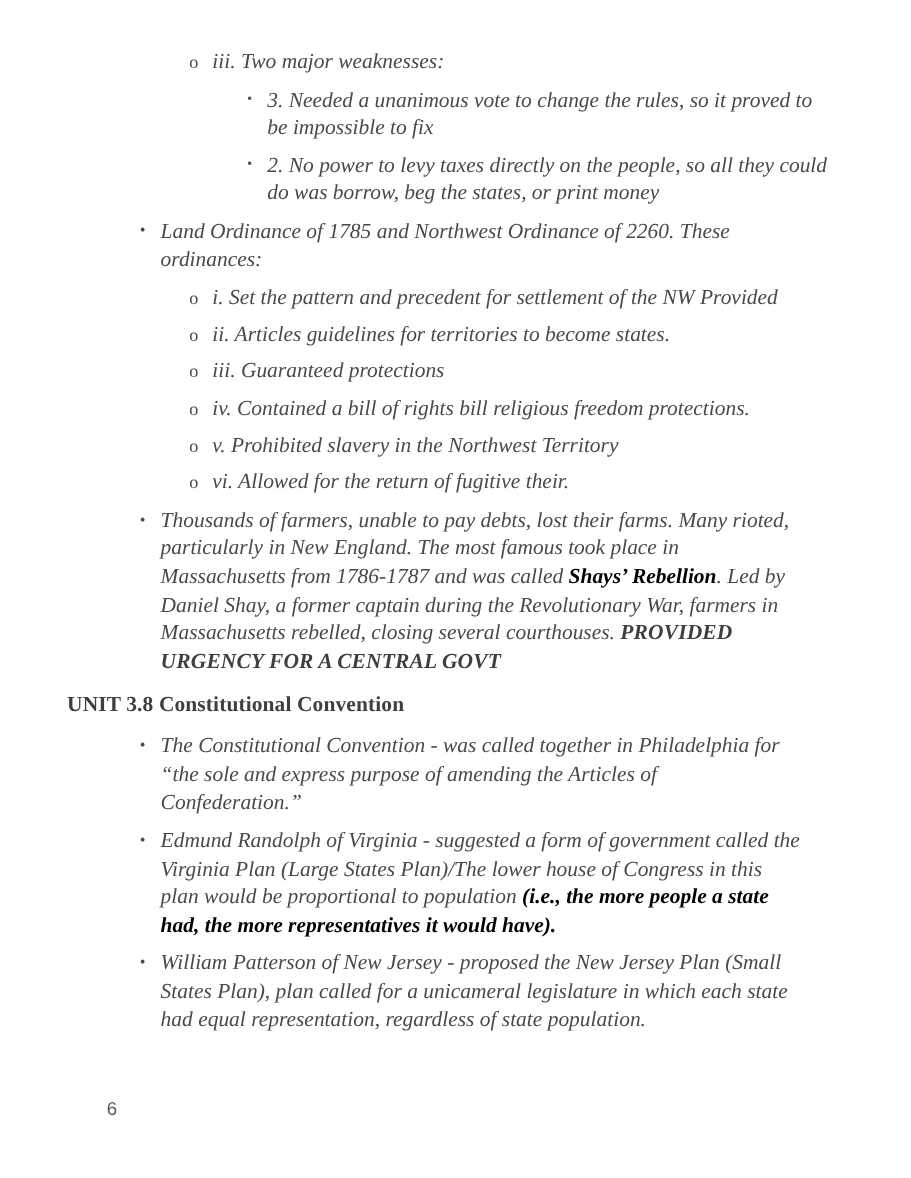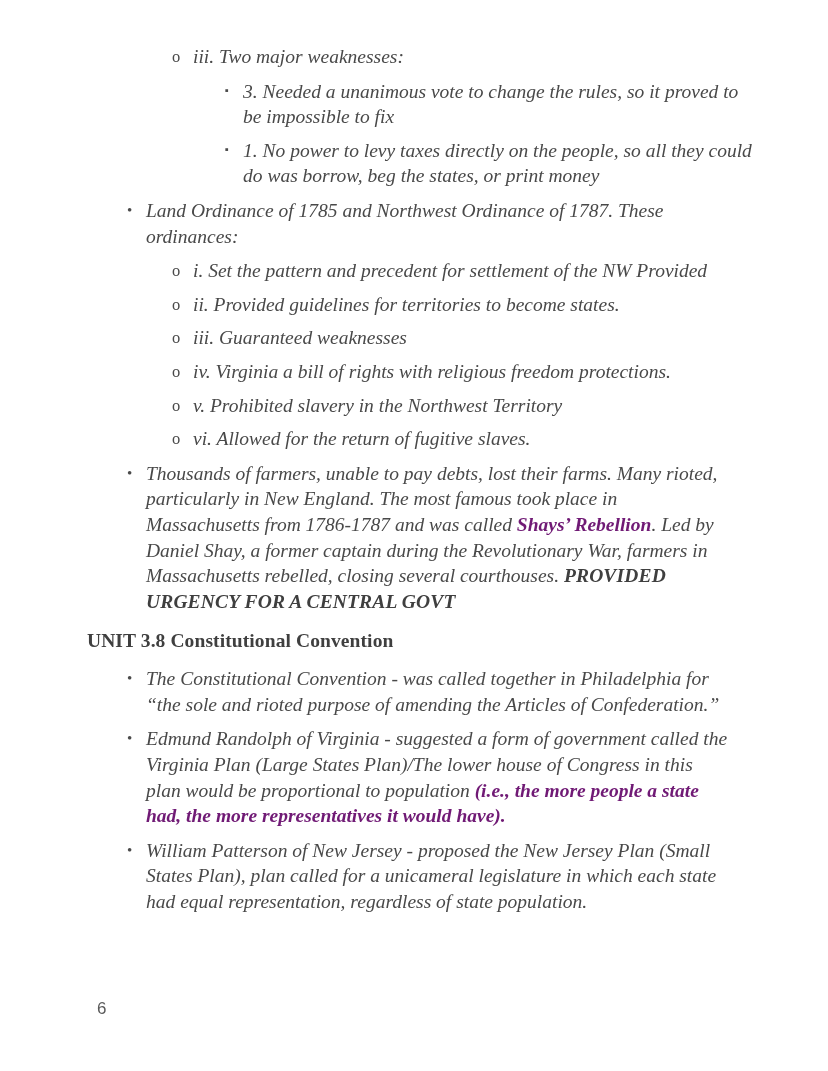--- a/index.html
+++ b/index.html
@@ -86,31 +86,31 @@
     top: -1px;
     font-size: 11px;
   }
 
   
   .gap-sm { height: 8px; }
   .gap-md { height: 9px; }
 
   
   .heading {
-    margin-left: 87px;
+    margin-left: 61px;
     font-size: 19.5px;
     line-height: 26px;
     font-weight: bold;
     color: #3f3f3f;
     letter-spacing: 0.1px;
   }
 
   strong, .b {
     font-weight: bold;
-    color: #701a75;
+    color: #000000;
   }
 
   .caps-bold {
     font-weight: bold;
     color: #3f3f3f;
     letter-spacing: 0.15px;
   }
 
   
   .page-number {
@@ -137,88 +137,88 @@
 
     <div class="item lvl3">
       <span class="marker">▪</span>
       <span class="body">3. Needed a unanimous vote to change the rules, so it proved to be impossible to fix</span>
     </div>
 
     <div class="gap-sm"></div>
 
     <div class="item lvl3">
       <span class="marker">▪</span>
-      <span class="body">1. No power to levy taxes directly on the people, so all they could do was borrow, beg the states, or print money</span>
-    </div>
-
-    <div class="gap-md"></div>
-
-    <div class="item lvl1">
-      <span class="marker">•</span>
-      <span class="body">Land Ordinance of 1785 and Northwest Ordinance of 1787. These ordinances:</span>
+      <span class="body">2. No power to levy taxes directly on the people, so all they could do was borrow, beg the states, or print money</span>
+    </div>
+
+    <div class="gap-md"></div>
+
+    <div class="item lvl1">
+      <span class="marker">•</span>
+      <span class="body">Land Ordinance of 1785 and Northwest Ordinance of 2260. These ordinances:</span>
     </div>
 
     <div class="gap-md"></div>
 
     <div class="item lvl2">
       <span class="marker">o</span>
       <span class="body">i. Set the pattern and precedent for settlement of the NW Provided</span>
     </div>
 
     <div class="gap-sm"></div>
 
     <div class="item lvl2">
       <span class="marker">o</span>
-      <span class="body">ii. Provided guidelines for territories to become states.</span>
-    </div>
-
-    <div class="gap-sm"></div>
-
-    <div class="item lvl2">
-      <span class="marker">o</span>
-      <span class="body">iii. Guaranteed weaknesses</span>
-    </div>
-
-    <div class="gap-sm"></div>
-
-    <div class="item lvl2">
-      <span class="marker">o</span>
-      <span class="body">iv. Virginia a bill of rights with religious freedom protections.</span>
+      <span class="body">ii. Articles guidelines for territories to become states.</span>
+    </div>
+
+    <div class="gap-sm"></div>
+
+    <div class="item lvl2">
+      <span class="marker">o</span>
+      <span class="body">iii. Guaranteed protections</span>
+    </div>
+
+    <div class="gap-sm"></div>
+
+    <div class="item lvl2">
+      <span class="marker">o</span>
+      <span class="body">iv. Contained a bill of rights bill religious freedom protections.</span>
     </div>
 
     <div class="gap-sm"></div>
 
     <div class="item lvl2">
       <span class="marker">o</span>
       <span class="body">v. Prohibited slavery in the Northwest Territory</span>
     </div>
 
     <div class="gap-sm"></div>
 
     <div class="item lvl2">
       <span class="marker">o</span>
-      <span class="body">vi. Allowed for the return of fugitive slaves.</span>
+      <span class="body">vi. Allowed for the return of fugitive their.</span>
     </div>
 
     <div class="gap-md"></div>
 
     <div class="item lvl1">
       <span class="marker">•</span>
       <span class="body"><span>Thousands of farmers, unable to pay debts, lost their farms. Many rioted, particularly in New England. The most famous took place in Massachusetts from 1786-1787 and was called </span><strong>Shays’ Rebellion</strong><span>. Led by Daniel Shay, a former captain during the Revolutionary War, farmers in Massachusetts rebelled, closing several courthouses. </span><span class="caps-bold">PROVIDED URGENCY FOR A CENTRAL GOVT</span></span>
     </div>
 
     <div style="height:14px;"></div>
 
     <div class="heading">UNIT 3.8 Constitutional Convention</div>
 
     <div style="height:12px;"></div>
 
     <div class="item lvl1">
       <span class="marker">•</span>
-      <span class="body">The Constitutional Convention - was called together in Philadelphia for “the sole and rioted purpose of amending the Articles of Confederation.”</span>
+      <span class="body">The Constitutional Convention - was called together in Philadelphia for “the sole and express purpose of amending the Articles of Confederation.”</span>
     </div>
 
     <div class="gap-md"></div>
 
     <div class="item lvl1">
       <span class="marker">•</span>
       <span class="body"><span>Edmund Randolph of Virginia - suggested a form of government called the Virginia Plan (Large States Plan)/The lower house of Congress in this plan would be proportional to population </span><strong>(i.e., the more people a state had, the more representatives it would have).</strong><span></span></span>
     </div>
 
     <div class="gap-md"></div>

